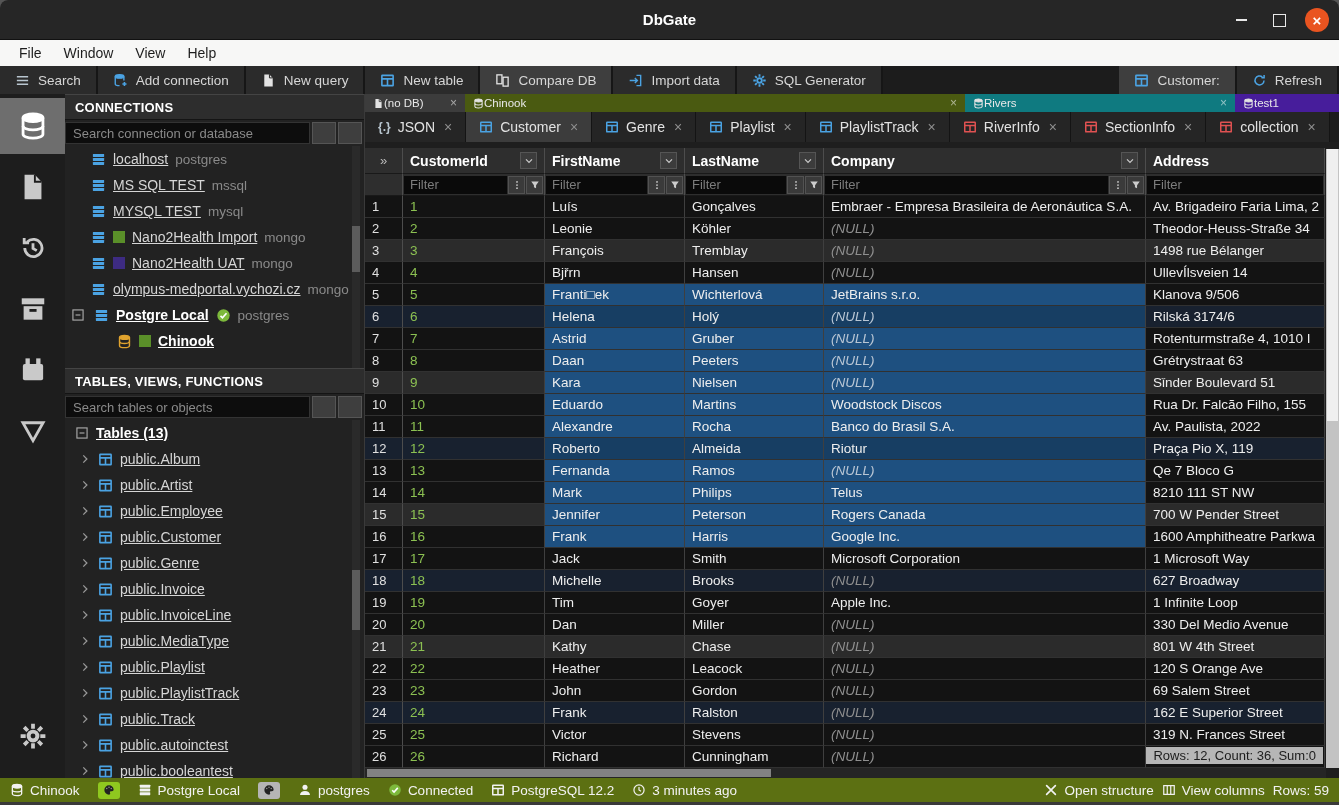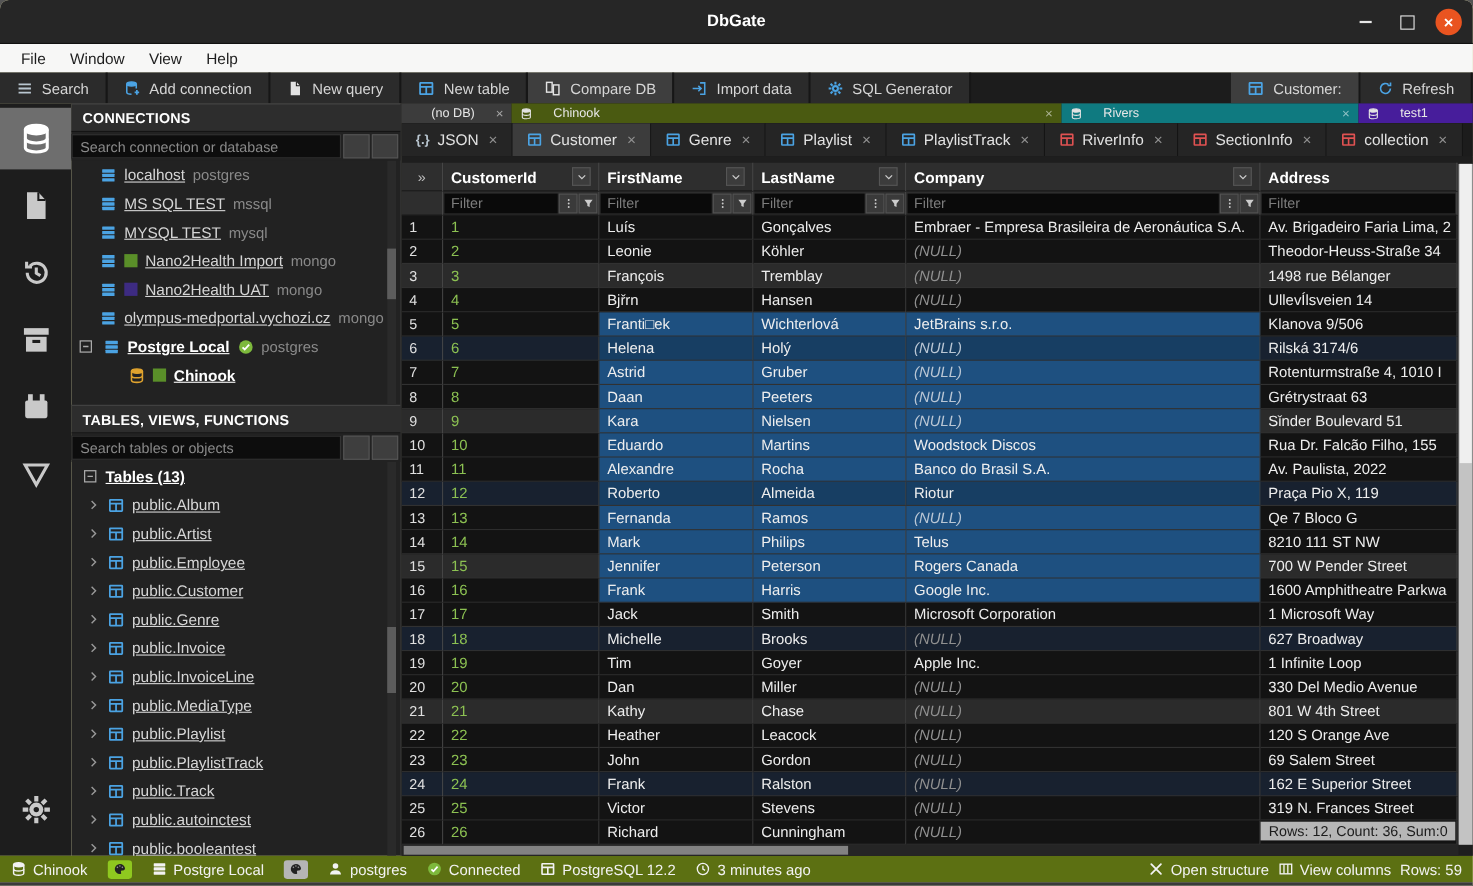--- a/index.html
+++ b/index.html
@@ -1,18 +1,18 @@
 <!DOCTYPE html>
 <html><head>
 <meta charset="utf-8">
 <style>
   * { margin:0; padding:0; box-sizing:border-box; }
   html,body { width:1339px; height:805px; background:#555; overflow:hidden; }
   body { font-family:"Liberation Sans", sans-serif; font-size:13px; color:#ddd; }
-  .window { width:1339px; height:805px; display:flex; flex-direction:column; background:#fef9c3; border-radius:8px 8px 0 0; overflow:hidden; }
+  .window { width:1339px; height:805px; display:flex; flex-direction:column; background:#737373; border-radius:8px 8px 0 0; overflow:hidden; }
 
   
   .titlebar { height:40px; background:#262626; display:flex; align-items:center; justify-content:center; position:relative; flex:none; border-bottom:1px solid #111; }
   .titlebar .title { font-weight:bold; font-size:15px; color:#fff; }
   .win-controls { position:absolute; right:10px; top:0; height:40px; display:flex; align-items:center; gap:14px; }
   .wc { width:24px; height:24px; display:flex; align-items:center; justify-content:center; color:#e8e8e8; font-size:15px; cursor:pointer; }
   .wc.min::before { content:""; width:11px; height:2px; background:#e8e8e8; }
   .wc.max::before { content:""; width:11px; height:11px; border:1.5px solid #e8e8e8; }
   .wc.close { background:#E95420; border-radius:50%; color:#fff; font-size:15px; font-weight:bold; }
 
@@ -57,21 +57,21 @@
   .badge-sq { width:12px; height:12px; flex:none; }
   .check-ic { width:15px; height:15px; flex:none; }
   .vscroll { position:absolute; right:4px; width:8px; background:#2a2a2a; top:0; bottom:0; }
   .vscroll .thumb { position:absolute; left:0; width:8px; background:#5c5c5c; }
   .tables-wrap { flex:1; min-height:0; position:relative; overflow:hidden; display:flex; flex-direction:column; }
   .tables-list { flex:1; overflow:hidden; position:relative; }
 
   
   .content { flex:1; display:flex; flex-direction:column; min-width:0; background:#1e1e1e; }
   .tabgroups { height:18px; display:flex; flex:none; background:#1a1a1a; font-size:11.5px; }
-  .tg { display:flex; align-items:center; gap:19px; padding:0 8px; color:#e8e8e8; cursor:pointer; white-space:nowrap; }
+  .tg { display:flex; align-items:center; gap:0; padding:0 8px; color:#e8e8e8; cursor:pointer; white-space:nowrap; }
   .tg .ic { width:11px; height:11px; }
   .tg .x { margin-left:auto; color:rgba(255,255,255,.55); font-size:12px; }
   .tabs { height:30px; display:flex; flex:none; background:#1c1c1c; overflow:hidden; }
   .tab { display:flex; align-items:center; gap:7px; padding:0 13px; background:#252525; border-right:1px solid #141414; color:#e2e2e2; font-size:14px; cursor:pointer; white-space:nowrap; }
   .tab.active { background:#3c3c3c; }
   .tab .ic { width:14px; height:14px; }
   .tab .x { color:#8f8f8f; font-size:14px; margin-left:2px; }
   .tab .json-ic { color:#b9c6d0; font-size:12px; font-weight:bold; }
 
   

